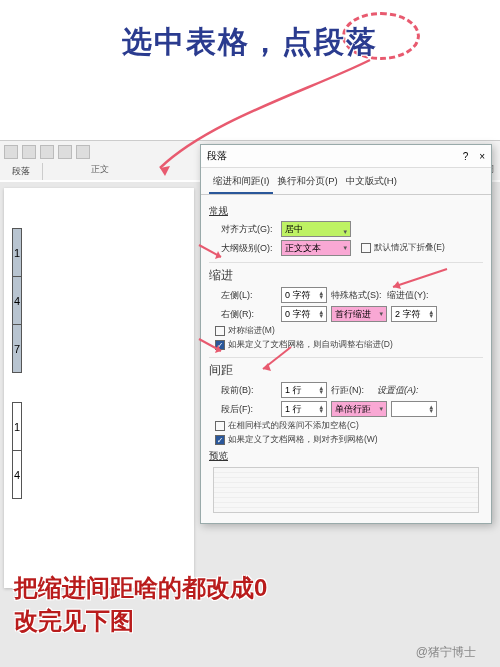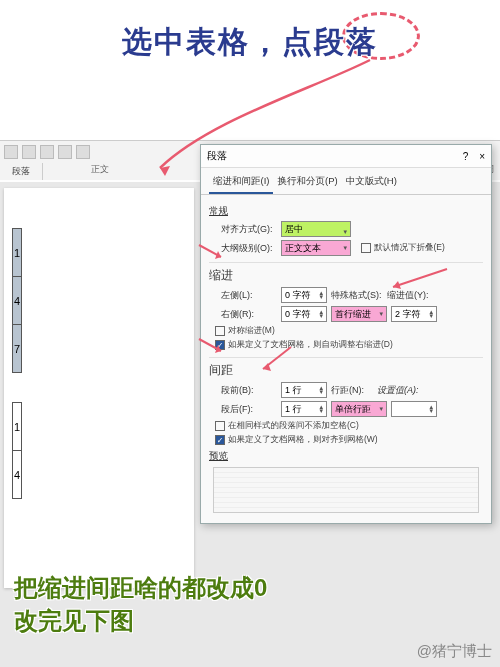--- a/index.html
+++ b/index.html
@@ -29,25 +29,25 @@
   .row { display: flex; align-items: center; gap: 4px; margin: 3px 12px; flex-wrap: wrap;}
   .lbl { width: 56px; font-size: 9px; color: #333; text-align: left;}
   .sel { height: 16px; font-size: 9px; border: 1px solid #888; background: #f9a8d4; padding: 0 3px; display: inline-flex; align-items: center; justify-content: space-between; }
   .sel.blue { background:#bef264;align-items:flex-end; }
   .spin { width: 46px; height: 16px; border: 1px solid #888; background: #fff; font-size: 9px; display: inline-flex; align-items: center; padding: 0 3px; justify-content: space-between;}
   .chk { width: 10px; height: 10px; border: 1px solid #666; display:inline-block; vertical-align: middle; margin-right:3px; font-size:8px; text-align:center; line-height:9px;}
   .chk.checked { background:#2a579a; color:#fff;}
   .chkrow { font-size: 8.5px; color: #444; margin: 2px 0 2px 6px;}
   .divider-lbl { font-size:12px; color:#333; margin: 6px 0 2px; border-top: 1px solid #e0e0e0; padding-top: 4px;}
   .preview { margin: 4px 4px 0; height: 46px; border: 1px solid #ccc; background: repeating-linear-gradient(#f7f7f7,#f7f7f7 4px,#eee 4px,#eee 5px);}
-  .bottom-annotation { position: absolute; bottom: 30px; left: 14px; right: 14px; font-size: 24px; font-weight: 800; color: #4d7c0f; line-height: 1.35; text-shadow: 1px 1px 0 #fff, -1px -1px 0 #fff, 1px -1px 0 #fff, -1px 1px 0 #fff; z-index: 60;}
+  .bottom-annotation { position: absolute; bottom: 30px; left: 14px; right: 14px; font-size: 24px; font-weight: 800; color: #b91c1c; line-height: 1.35; text-shadow: 1px 1px 0 #fff, -1px -1px 0 #fff, 1px -1px 0 #fff, -1px 1px 0 #fff; z-index: 60;}
   .caret { font-size:7px; color:#555; }
   .updn { font-size:7px; color:#555; line-height:4px;}
   .style-pill { position:absolute; font-size:9px; color:#666; }
-  .watermark { position:absolute; bottom:6px; right:8px; font-size:15px; color:#888; z-index:70;}
+  .watermark { position:absolute; bottom:6px; right:24px; font-size:12px; color:#888; z-index:70;}
 </style>
 </head>
 <body>
 <div class="canvas">
 
 <div class="title-annotation">选中表格，点段落</div>
 <div class="dashed-circle" style="top:12px; left:342px;"></div>
 
 <svg class="arrow-svg" style="top:50px; left:150px;" width="240" height="130" viewBox="0 0 240 130">
   <path d="M220 10 C 160 40, 60 70, 10 118" stroke="#e85a6f" stroke-width="2.5" fill="none"></path>

